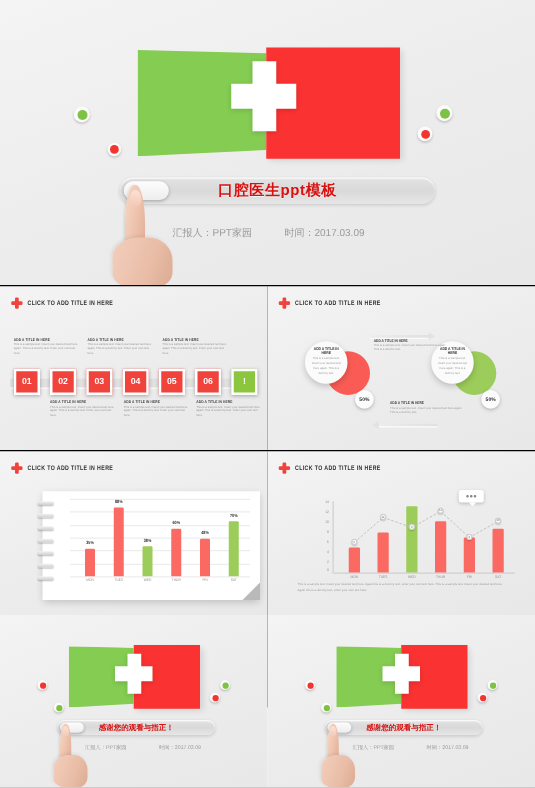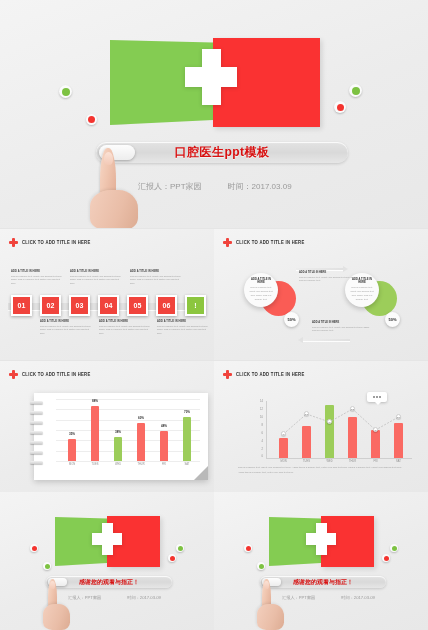--- a/index.html
+++ b/index.html
@@ -2,21 +2,21 @@
 <html><head>
 <meta charset="utf-8">
 <style>
   * { box-sizing: border-box; margin: 0; padding: 0; }
   html, body {
     width: 428px; height: 630px;
     background: #ffffff;
     font-family: "Liberation Sans", sans-serif;
     overflow: hidden;
   }
-  .deck { position: relative; width: 428px; height: 566px; background: #e5e5e5; padding-left: 36px; }
+  .deck { position: relative; width: 428px; height: 566px; background: #000000; padding-left: 36px; }
 
   
   .slide {
     position: absolute;
     background: linear-gradient(160deg,#f4f4f4 0%,#ececec 55%,#e8e8e8 100%);
     overflow: hidden;
   }
   .slide.hero { width: 428px; height: 228px; left: 0; top: 0; }
   .slide.half { width: 214px; height: 131px; }
 

